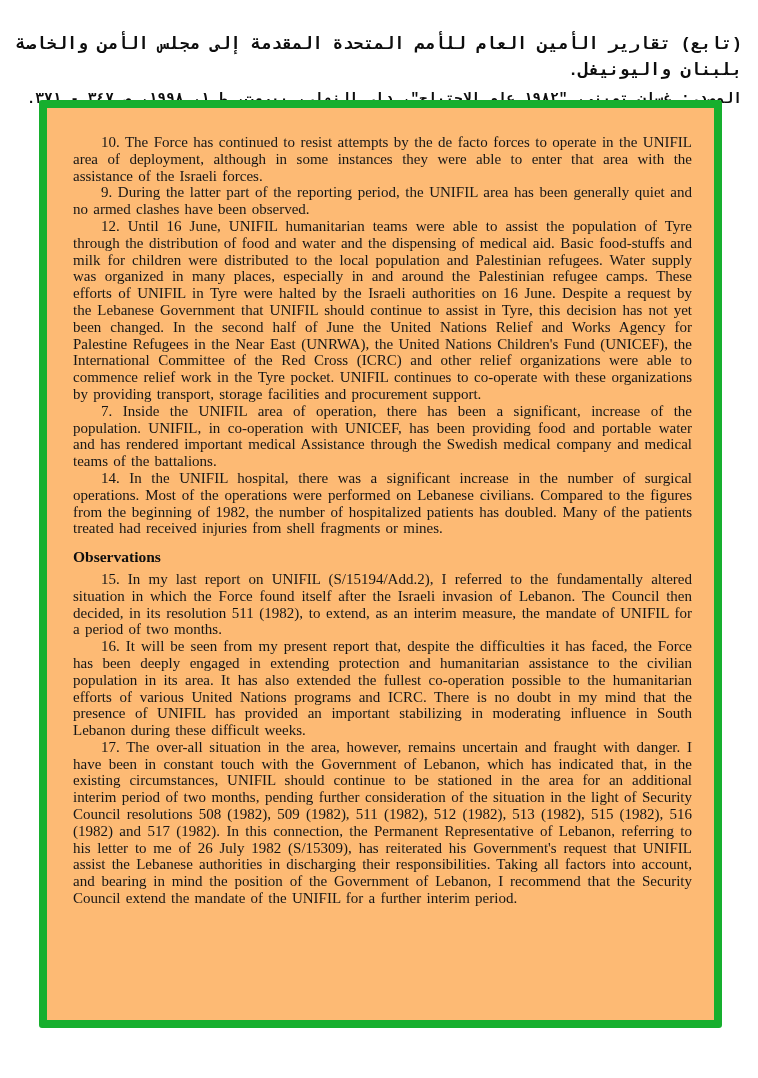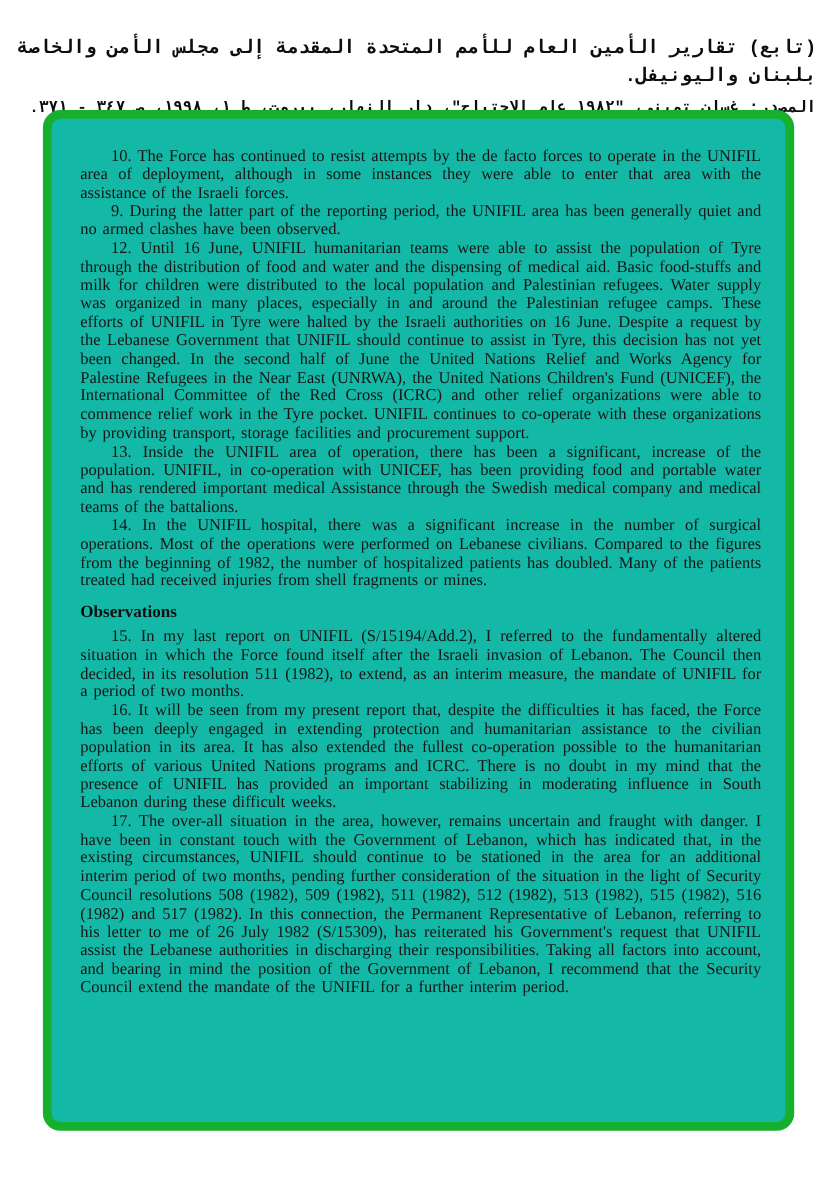--- a/index.html
+++ b/index.html
@@ -37,24 +37,24 @@
     margin-top: 3px;
   }
   .doc-box {
     position: absolute;
     left: 39px;
     top: 100px;
     width: 683px;
     height: 928px;
     box-sizing: border-box;
     border: 8px solid #17af2e;
-    border-radius: 16px;
+    border-radius: 3px;
     padding: 26px 22px 0 26px;
     overflow: hidden;
-    background: #14b8a6;
+    background: #fdba74;
     font-family: "Liberation Serif", serif;
     font-size: 15px;
     line-height: 16.8px;
     text-align: justify;
     color: #161616;
   }
   .para {
     margin: 0;
     text-indent: 28px;
     word-spacing: 1.5px;
@@ -75,21 +75,21 @@
 
   <div class="arabic-header">
     <div class="ar-line1">(تابع) تقارير الأمين العام للأمم المتحدة المقدمة إلى مجلس الأمن والخاصة بلبنان واليونيفل.</div>
     <div class="ar-line2">المصدر: غسان تويني، "١٩٨٢ عام الاجتياح"، دار النهار، بيروت، ط ١، ١٩٩٨، ص ٣٤٧ - ٣٧١.</div>
   </div>
 
   <div class="doc-box">
     <p class="para">10. The Force has continued to resist attempts by the de facto forces to operate in the UNIFIL area of deployment, although in some instances they were able to enter that area with the assistance of the Israeli forces.</p>
     <p class="para">9. During the latter part of the reporting period, the UNIFIL area has been generally quiet and no armed clashes have been observed.</p>
     <p class="para">12. Until 16 June, UNIFIL humanitarian teams were able to assist the population of Tyre through the distribution of food and water and the dispensing of medical aid. Basic food-stuffs and milk for children were distributed to the local population and Palestinian refugees. Water supply was organized in many places, especially in and around the Palestinian refugee camps. These efforts of UNIFIL in Tyre were halted by the Israeli authorities on 16 June. Despite a request by the Lebanese Government that UNIFIL should continue to assist in Tyre, this decision has not yet been changed. In the second half of June the United Nations Relief and Works Agency for Palestine Refugees in the Near East (UNRWA), the United Nations Children's Fund (UNICEF), the International Committee of the Red Cross (ICRC) and other relief organizations were able to commence relief work in the Tyre pocket. UNIFIL continues to co-operate with these organizations by providing transport, storage facilities and procurement support.</p>
-    <p class="para">13. Inside the UNIFIL area of operation, there has been a significant, increase of the population. UNIFIL, in co-operation with UNICEF, has been providing food and portable water and has rendered important medical Assistance through the Swedish medical company and medical teams of the battalions.</p>
+    <p class="para">7. Inside the UNIFIL area of operation, there has been a significant, increase of the population. UNIFIL, in co-operation with UNICEF, has been providing food and portable water and has rendered important medical Assistance through the Swedish medical company and medical teams of the battalions.</p>
     <p class="para">14. In the UNIFIL hospital, there was a significant increase in the number of surgical operations. Most of the operations were performed on Lebanese civilians. Compared to the figures from the beginning of 1982, the number of hospitalized patients has doubled. Many of the patients treated had received injuries from shell fragments or mines.</p>
 
     <p class="obs-heading">Observations</p>
 
     <p class="para">15. In my last report on UNIFIL (S/15194/Add.2), I referred to the fundamentally altered situation in which the Force found itself after the Israeli invasion of Lebanon. The Council then decided, in its resolution 511 (1982), to extend, as an interim measure, the mandate of UNIFIL for a period of two months.</p>
     <p class="para">16. It will be seen from my present report that, despite the difficulties it has faced, the Force has been deeply engaged in extending protection and humanitarian assistance to the civilian population in its area. It has also extended the fullest co-operation possible to the humanitarian efforts of various United Nations programs and ICRC. There is no doubt in my mind that the presence of UNIFIL has provided an important stabilizing in moderating influence in South Lebanon during these difficult weeks.</p>
     <p class="para">17. The over-all situation in the area, however, remains uncertain and fraught with danger. I have been in constant touch with the Government of Lebanon, which has indicated that, in the existing circumstances, UNIFIL should continue to be stationed in the area for an additional interim period of two months, pending further consideration of the situation in the light of Security Council resolutions 508 (1982), 509 (1982), 511 (1982), 512 (1982), 513 (1982), 515 (1982), 516 (1982) and 517 (1982). In this connection, the Permanent Representative of Lebanon, referring to his letter to me of 26 July 1982 (S/15309), has reiterated his Government's request that UNIFIL assist the Lebanese authorities in discharging their responsibilities. Taking all factors into account, and bearing in mind the position of the Government of Lebanon, I recommend that the Security Council extend the mandate of the UNIFIL for a further interim period.</p>
   </div>
 
 </div>

